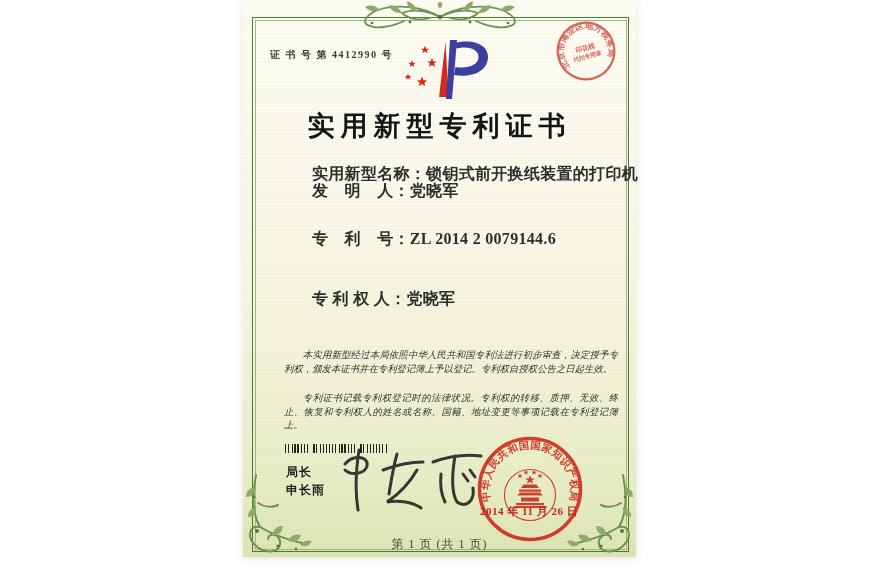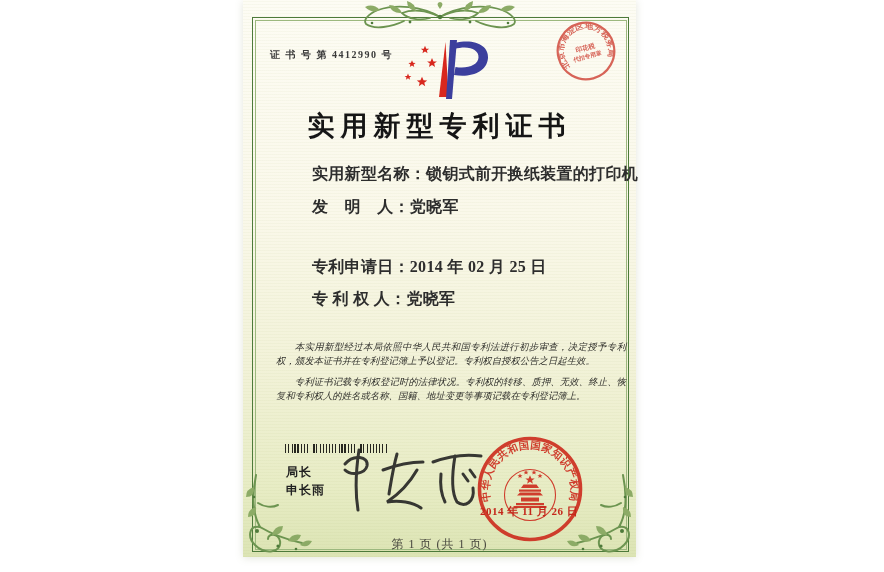--- a/index.html
+++ b/index.html
@@ -38,21 +38,21 @@
   .field{
     position:absolute;left:33px;font-size:16px;color:#2d2d2d;font-weight:bold;
     letter-spacing:.3px;white-space:nowrap;margin-left:36px;
   }
   .field .val{font-weight:bold;}
   .legal{
     position:absolute;left:25px;top:333px;width:366px;
     font-size:9.4px;line-height:13.6px;color:#30302c;text-align:justify;
     font-style:italic;
   }
-  .legal p{margin:8px;text-indent:2em;}
+  .legal p{margin:16px;text-indent:2em;}
   .barcode{
     position:absolute;left:42px;top:444px;width:103px;height:9px;
     background:repeating-linear-gradient(90deg,
       #26261f 0 1.5px,transparent 1.5px 3px,
       #26261f 3px 4.2px,transparent 4.2px 6.8px,
       #26261f 6.8px 7.6px,transparent 7.6px 9.4px);
   }
   .director{
     position:absolute;left:43px;top:463px;font-size:12px;font-weight:bold;
     color:#222;line-height:18px;letter-spacing:1px;
@@ -187,25 +187,25 @@
         <text y="7.5" text-anchor="middle" font-size="5.8" font-weight="bold" fill="#cf4437">代扣专用章</text>
       </g>
     </svg>
   </div>
 
   <div class="title">实用新型专利证书</div>
 
   <div class="field" style="top:164px">
     <span>实用新型名称：</span><span class="val">锁钥式前开换纸装置的打印机</span>
   </div>
-  <div class="field" style="top:197px">
+  <div class="field" style="top:181px">
     <span>发　明　人：</span><span class="val">党晓军</span>
   </div>
-  <div class="field" style="top:257px">
-    <span>专利申请日：</span><span class="val">2014 年 02 月 25 日</span>
+  <div class="field" style="top:229px">
+    <span>专　利　号：</span><span class="val">ZL 2014 2 0079144.6</span>
   </div>
   <div class="field" style="top:289px">
     <span>专 利 权 人：</span><span class="val">党晓军</span>
   </div>
 
   <div class="legal">
     <p>本实用新型经过本局依照中华人民共和国专利法进行初步审查，决定授予专利权，颁发本证书并在专利登记簿上予以登记。专利权自授权公告之日起生效。</p>
     <p>专利证书记载专利权登记时的法律状况。专利权的转移、质押、无效、终止、恢复和专利权人的姓名或名称、国籍、地址变更等事项记载在专利登记簿上。</p>
   </div>
 

